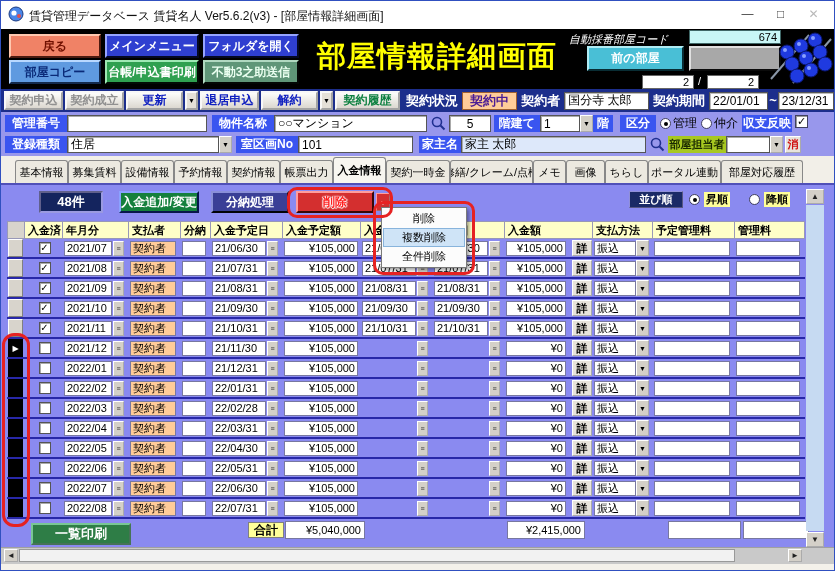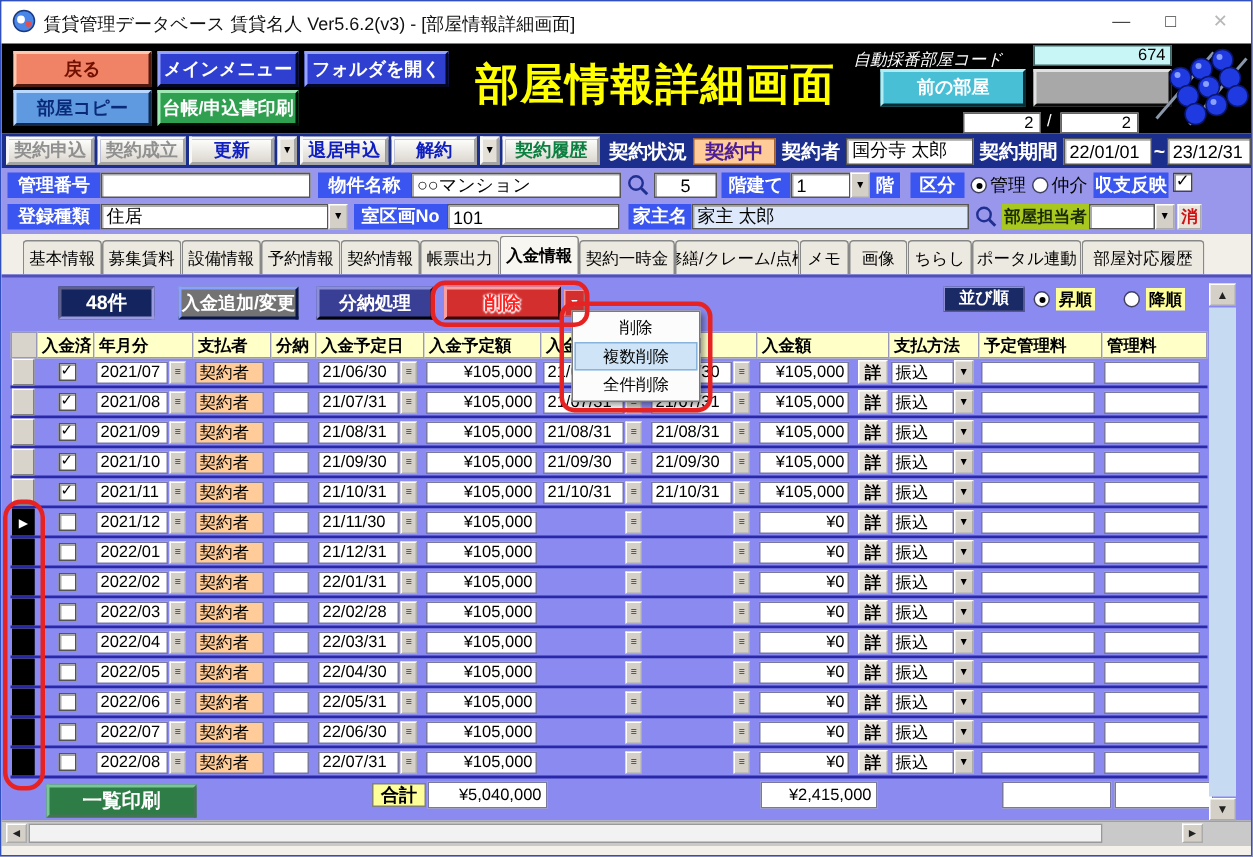--- a/index.html
+++ b/index.html
@@ -55,21 +55,21 @@
   .cbx{width:13px;height:13px;background:#fff;border:1px solid #404060;box-shadow:inset 1px 1px 0 #999;font-size:11px;line-height:11px;text-align:center;color:#000;margin-left:3px;flex:none;}
   .clearbtn{width:16px;height:17px;background:#e8e4dc;border:1px outset #fff;color:#d01010;font-size:11px;font-weight:bold;display:flex;align-items:center;justify-content:center;margin-left:2px;}
   
   .tabbar{position:absolute;left:0;top:155px;width:100%;height:27px;background:#f2efe8;display:flex;align-items:flex-end;padding-left:14px;}
   .tab{height:23px;background:#ece9e0;border:1px solid #888;border-bottom:none;border-top-left-radius:3px;border-top-right-radius:3px;font-size:11px;color:#000;display:flex;align-items:center;justify-content:center;white-space:nowrap;overflow:hidden;}
   .tab.active{height:26px;background:#f8f6f0;font-weight:bold;}
   
   .panel{position:absolute;left:0;top:182px;width:100%;height:364px;background:#8a8af0;border-top:2px solid #5050b8;}
   .count{position:absolute;left:38px;top:6px;width:64px;height:22px;background:#14245e;color:#fff;font-size:13px;font-weight:bold;display:flex;align-items:center;justify-content:center;border:2px inset #9a9ae0;}
   .pbtn{position:absolute;height:22px;border:2px outset;color:#fff;font-size:12px;font-weight:bold;display:flex;align-items:center;justify-content:center;}
-  .addbtn{left:118px;top:6px;width:80px;background:#737373;border-color:#8aa2ff #1430a0 #1430a0 #8aa2ff;}
+  .addbtn{left:118px;top:6px;width:80px;background:#15803d;border-color:#8aa2ff #1430a0 #1430a0 #8aa2ff;}
   .splitbtn{left:210px;top:6px;width:78px;background:#3a3f96;border-color:#8a8fd8 #20245c #20245c #8a8fd8;}
   .delbtn{left:295px;top:6px;width:78px;background:#d42f2f;border-color:#ff9c9c #8c1414 #8c1414 #ff9c9c;color:#ff2020;text-shadow:0 0 2px #fff,0 1px 1px #fff,1px 0 1px #fff,-1px 0 1px #fff;}
   .deldrop{position:absolute;left:375px;top:8px;width:14px;height:18px;background:#d42f2f;border:1px outset #ff9c9c;color:#fff;font-size:7px;display:flex;align-items:center;justify-content:center;}
   .sortbox{position:absolute;left:628px;top:6px;width:54px;height:17px;background:#1a2a66;color:#fff;font-size:11px;font-weight:bold;text-align:center;line-height:15px;border:1px outset #9090d8;}
   .sortopt{position:absolute;top:7px;display:flex;align-items:center;font-size:11px;color:#000;}
   .so-asc{left:688px;} .so-desc{left:748px;}
   .ylbl{background:#ffff99;padding:0 2px;margin-left:2px;font-weight:bold;}
   
   .tbl{position:absolute;left:6px;top:36px;width:798px;}
   .thead{display:flex;height:18px;}
@@ -135,20 +135,21 @@
       <div class="winbtn close">✕</div>
     </div>
   </div>
 
   <div class="hdr">
     <div class="hbtn b-copy">部屋コピー</div>
     <div class="hbtn b-back">戻る</div>
     <div class="hbtn b-menu">メインメニュー</div>
     <div class="hbtn b-ledger">台帳/申込書印刷</div>
     <div class="hbtn b-folder">フォルダを開く</div>
+    <div class="hbtn b-fudo">不動3之助送信</div>
     <div class="screen-title">部屋情報詳細画面</div>
     <div class="autonum-lbl">自動採番部屋コード</div>
     <div class="autonum-val">674</div>
     <div class="hbtn b-prev">前の部屋</div>
     <div class="hbtn b-blank"></div>
     <div class="pagefld pg1">2</div>
     <div class="pgsep">/</div>
     <div class="pagefld pg2">2</div>
     <svg class="grapes" width="66" height="54" viewBox="0 0 66 54">
       <line x1="4" y1="48" x2="42" y2="4" stroke="#8a97a8" stroke-width="2"></line>
@@ -194,21 +195,21 @@
     <span class="tlabel" style="margin:0 1px;">~</span>
     <span class="tfld" style="width:57px;">23/12/31</span>
   </div>
 
   <div class="formarea">
     <div class="frow fr1">
       <div class="blbl" style="width:62px;">管理番号</div>
       <div class="ffld" style="width:140px;"></div>
       <div style="width:5px;"></div>
       <div class="blbl" style="width:62px;">物件名称</div>
-      <div class="ffld" style="width:140px;">○○マンション</div>
+      <div class="ffld" style="width:153px;">○○マンション</div>
       <svg class="mag" width="16" height="16" viewBox="0 0 16 16">
           <circle cx="7" cy="7" r="4.5" fill="none" stroke="#203090" stroke-width="1.6"></circle>
           <line x1="10.5" y1="10.5" x2="14.5" y2="14.5" stroke="#203090" stroke-width="2"></line>
         </svg>
       <div class="ffld" style="width:42px;justify-content:center;">5</div>
       <div style="width:3px;"></div>
       <div class="blbl" style="width:46px;">階建て</div>
       <div class="fcombo">
         <div class="ffld" style="width:40px;">1</div>
         <div class="fdrop">▼</div>

